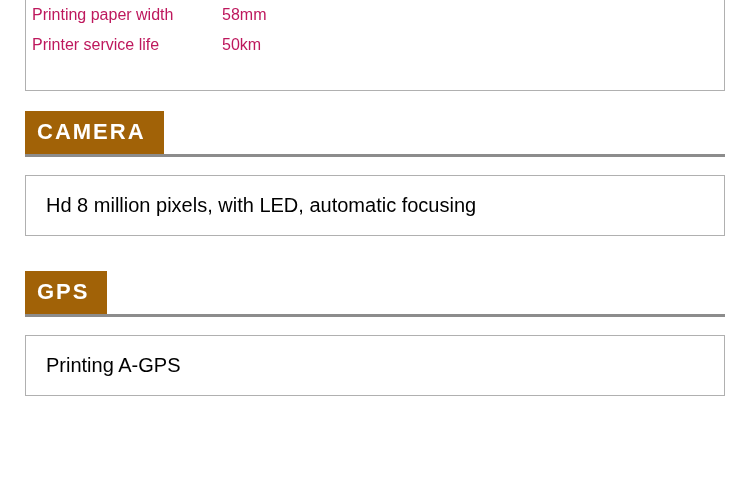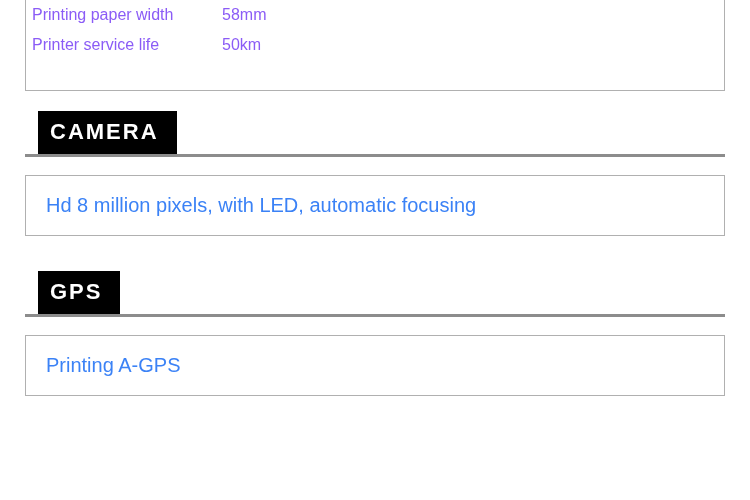--- a/index.html
+++ b/index.html
@@ -18,50 +18,49 @@
       border-top: none;
       padding-top: 0;
     }
     .spec-table {
       width: 100%;
       border-collapse: collapse;
     }
     .spec-table td {
       padding: 6px 0 6px 6px;
       font-size: 16px;
-      color: #8b5cf6;
+      color: #be185d;
       vertical-align: top;
     }
     .spec-table td.label {
       width: 190px;
     }
     .section-header-wrap {
       margin: 0 25px 18px 25px;
       border-bottom: 3px solid #8c8c8c;
       line-height: 0;
     }
     .section-header {
       display: inline-block;
-      background: #000000;
+      background: #a16207;
       color: #fff;
       padding: 6px 18px 6px 12px;
       font-size: 22px;
       font-weight: 600;
       letter-spacing: 2px;
       line-height: 1.4;
-      margin-left: 13px;
     }
     .content-box {
       border: 1px solid #b0b0b0;
       margin: 0 25px 35px 25px;
       padding: 18px 20px;
     }
     .content-text {
       font-size: 20px;
-      color: #3b82f6;
+      color: #000000;
     }
   </style>
 </head>
 <body>
 
 <div class="spec-box first">
   <table class="spec-table">
     <tbody>
         <tr>
       <td class="label">Printing paper width</td>

